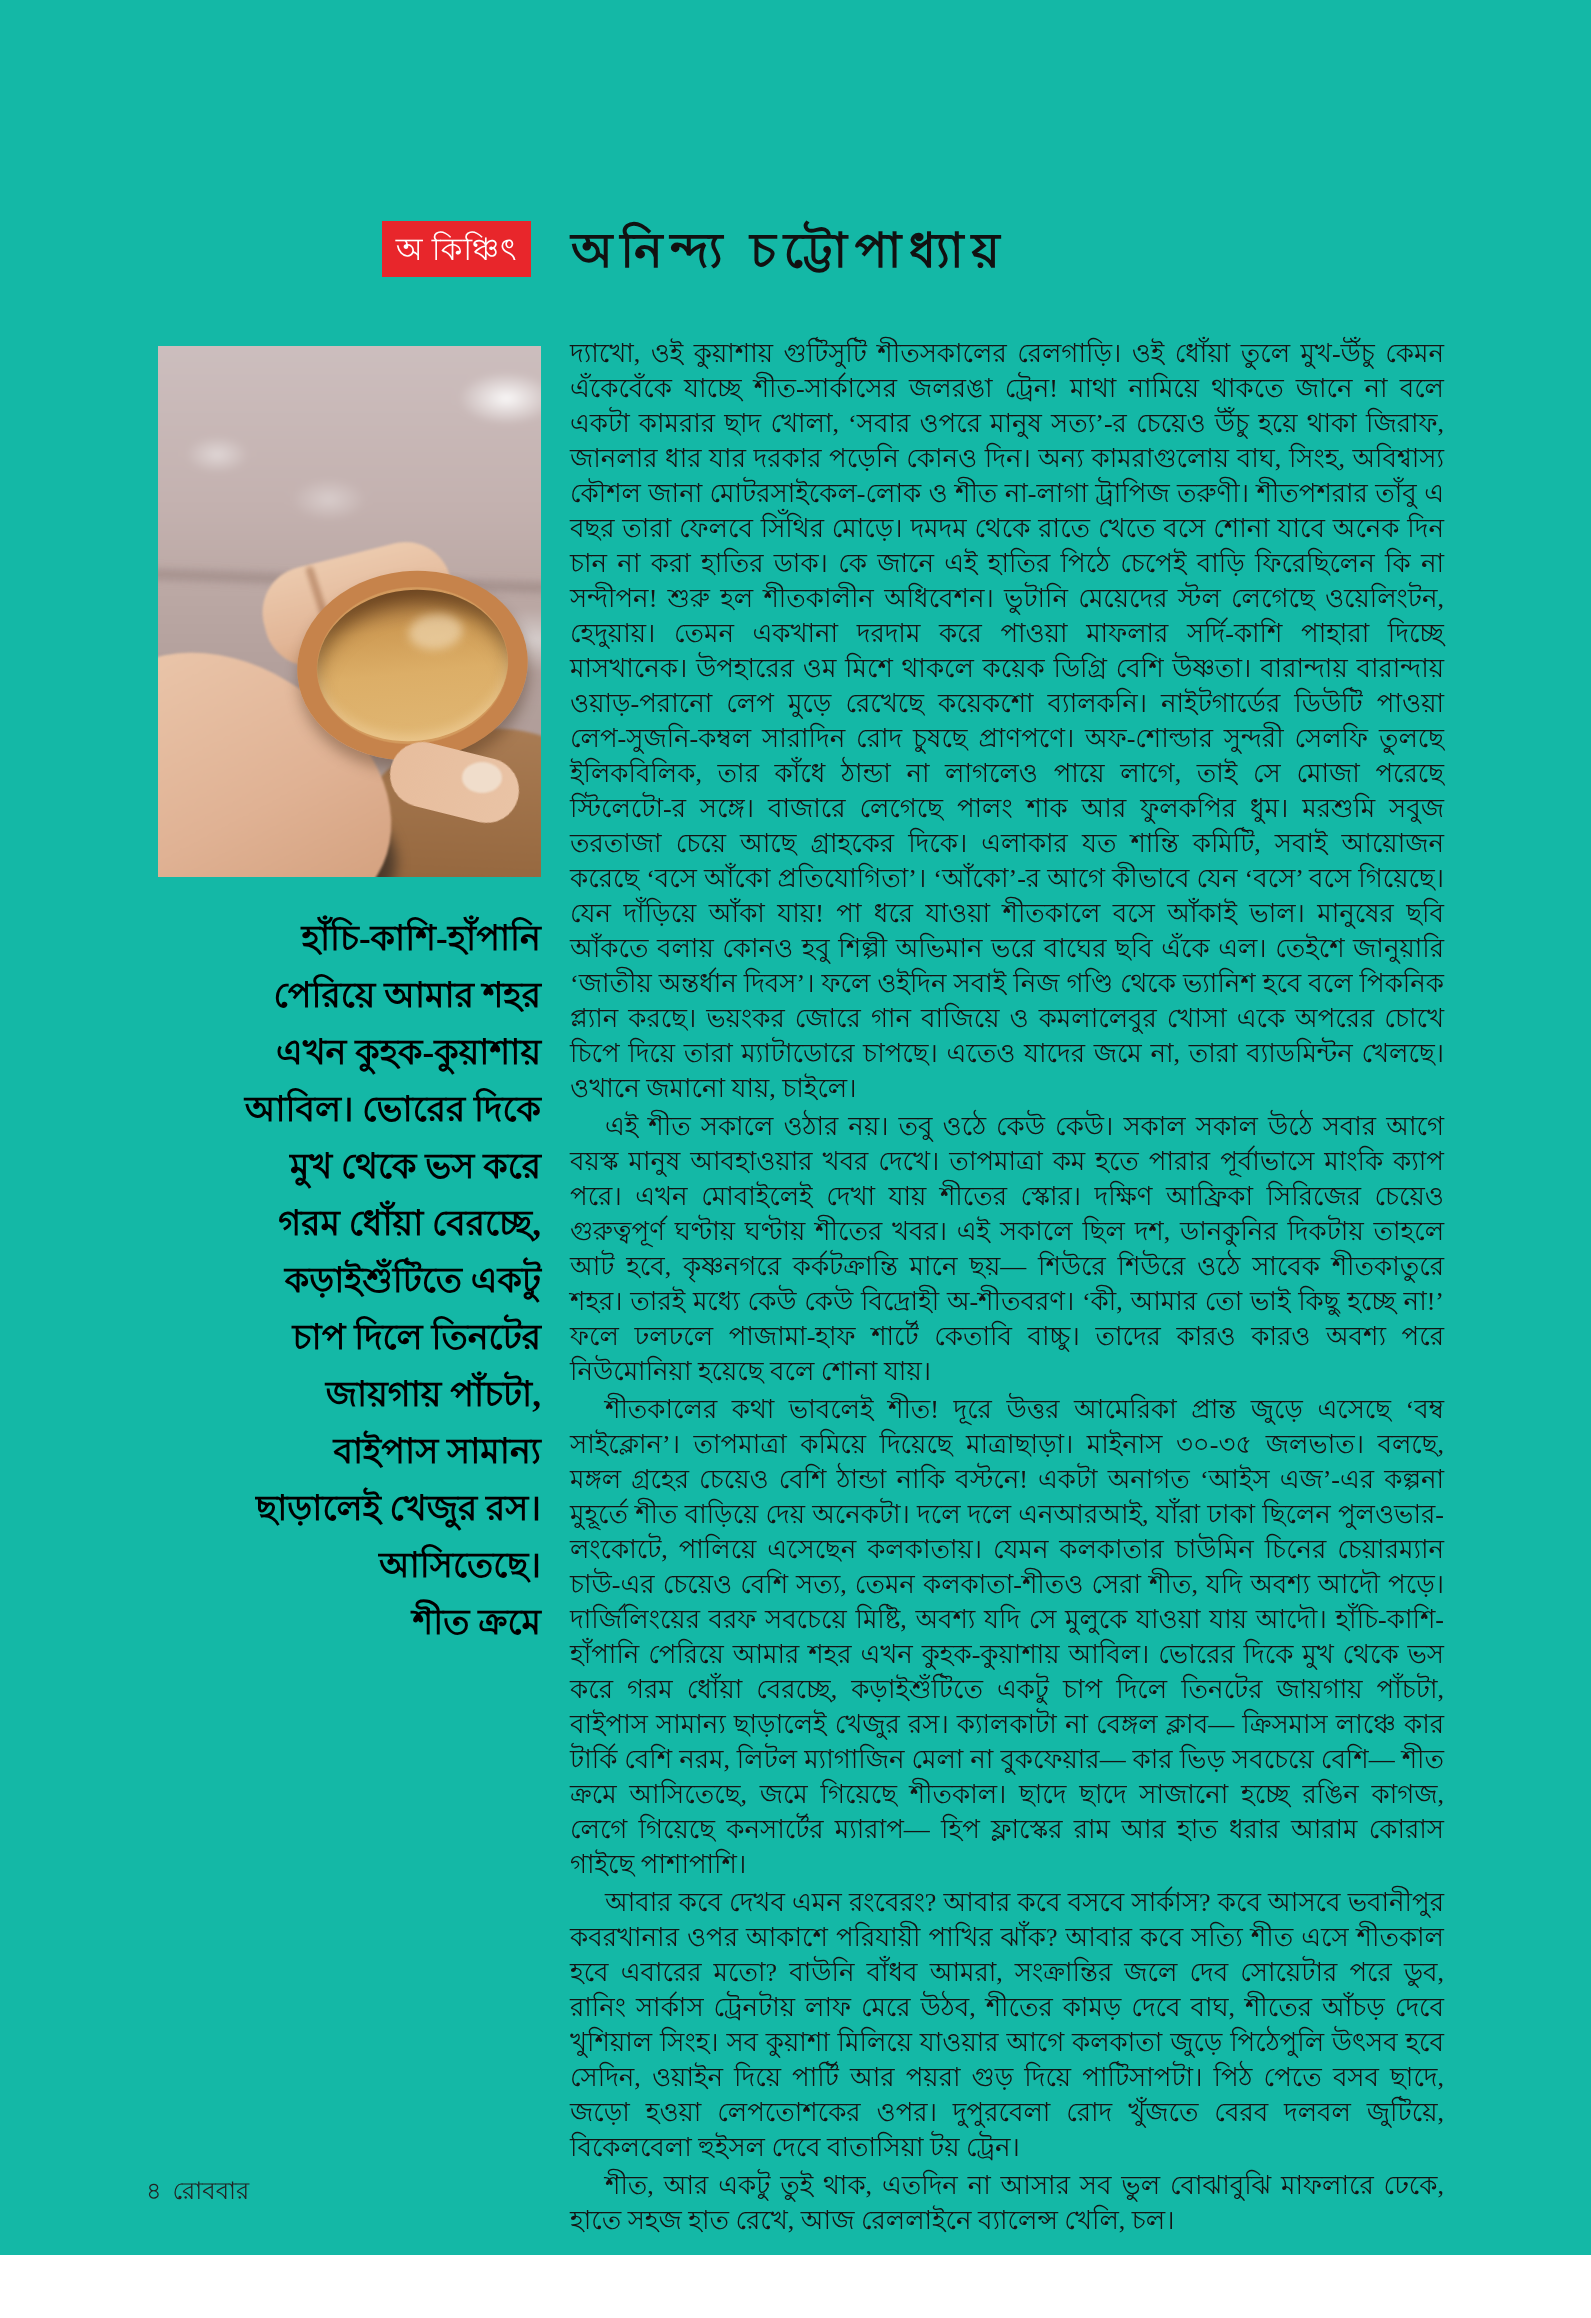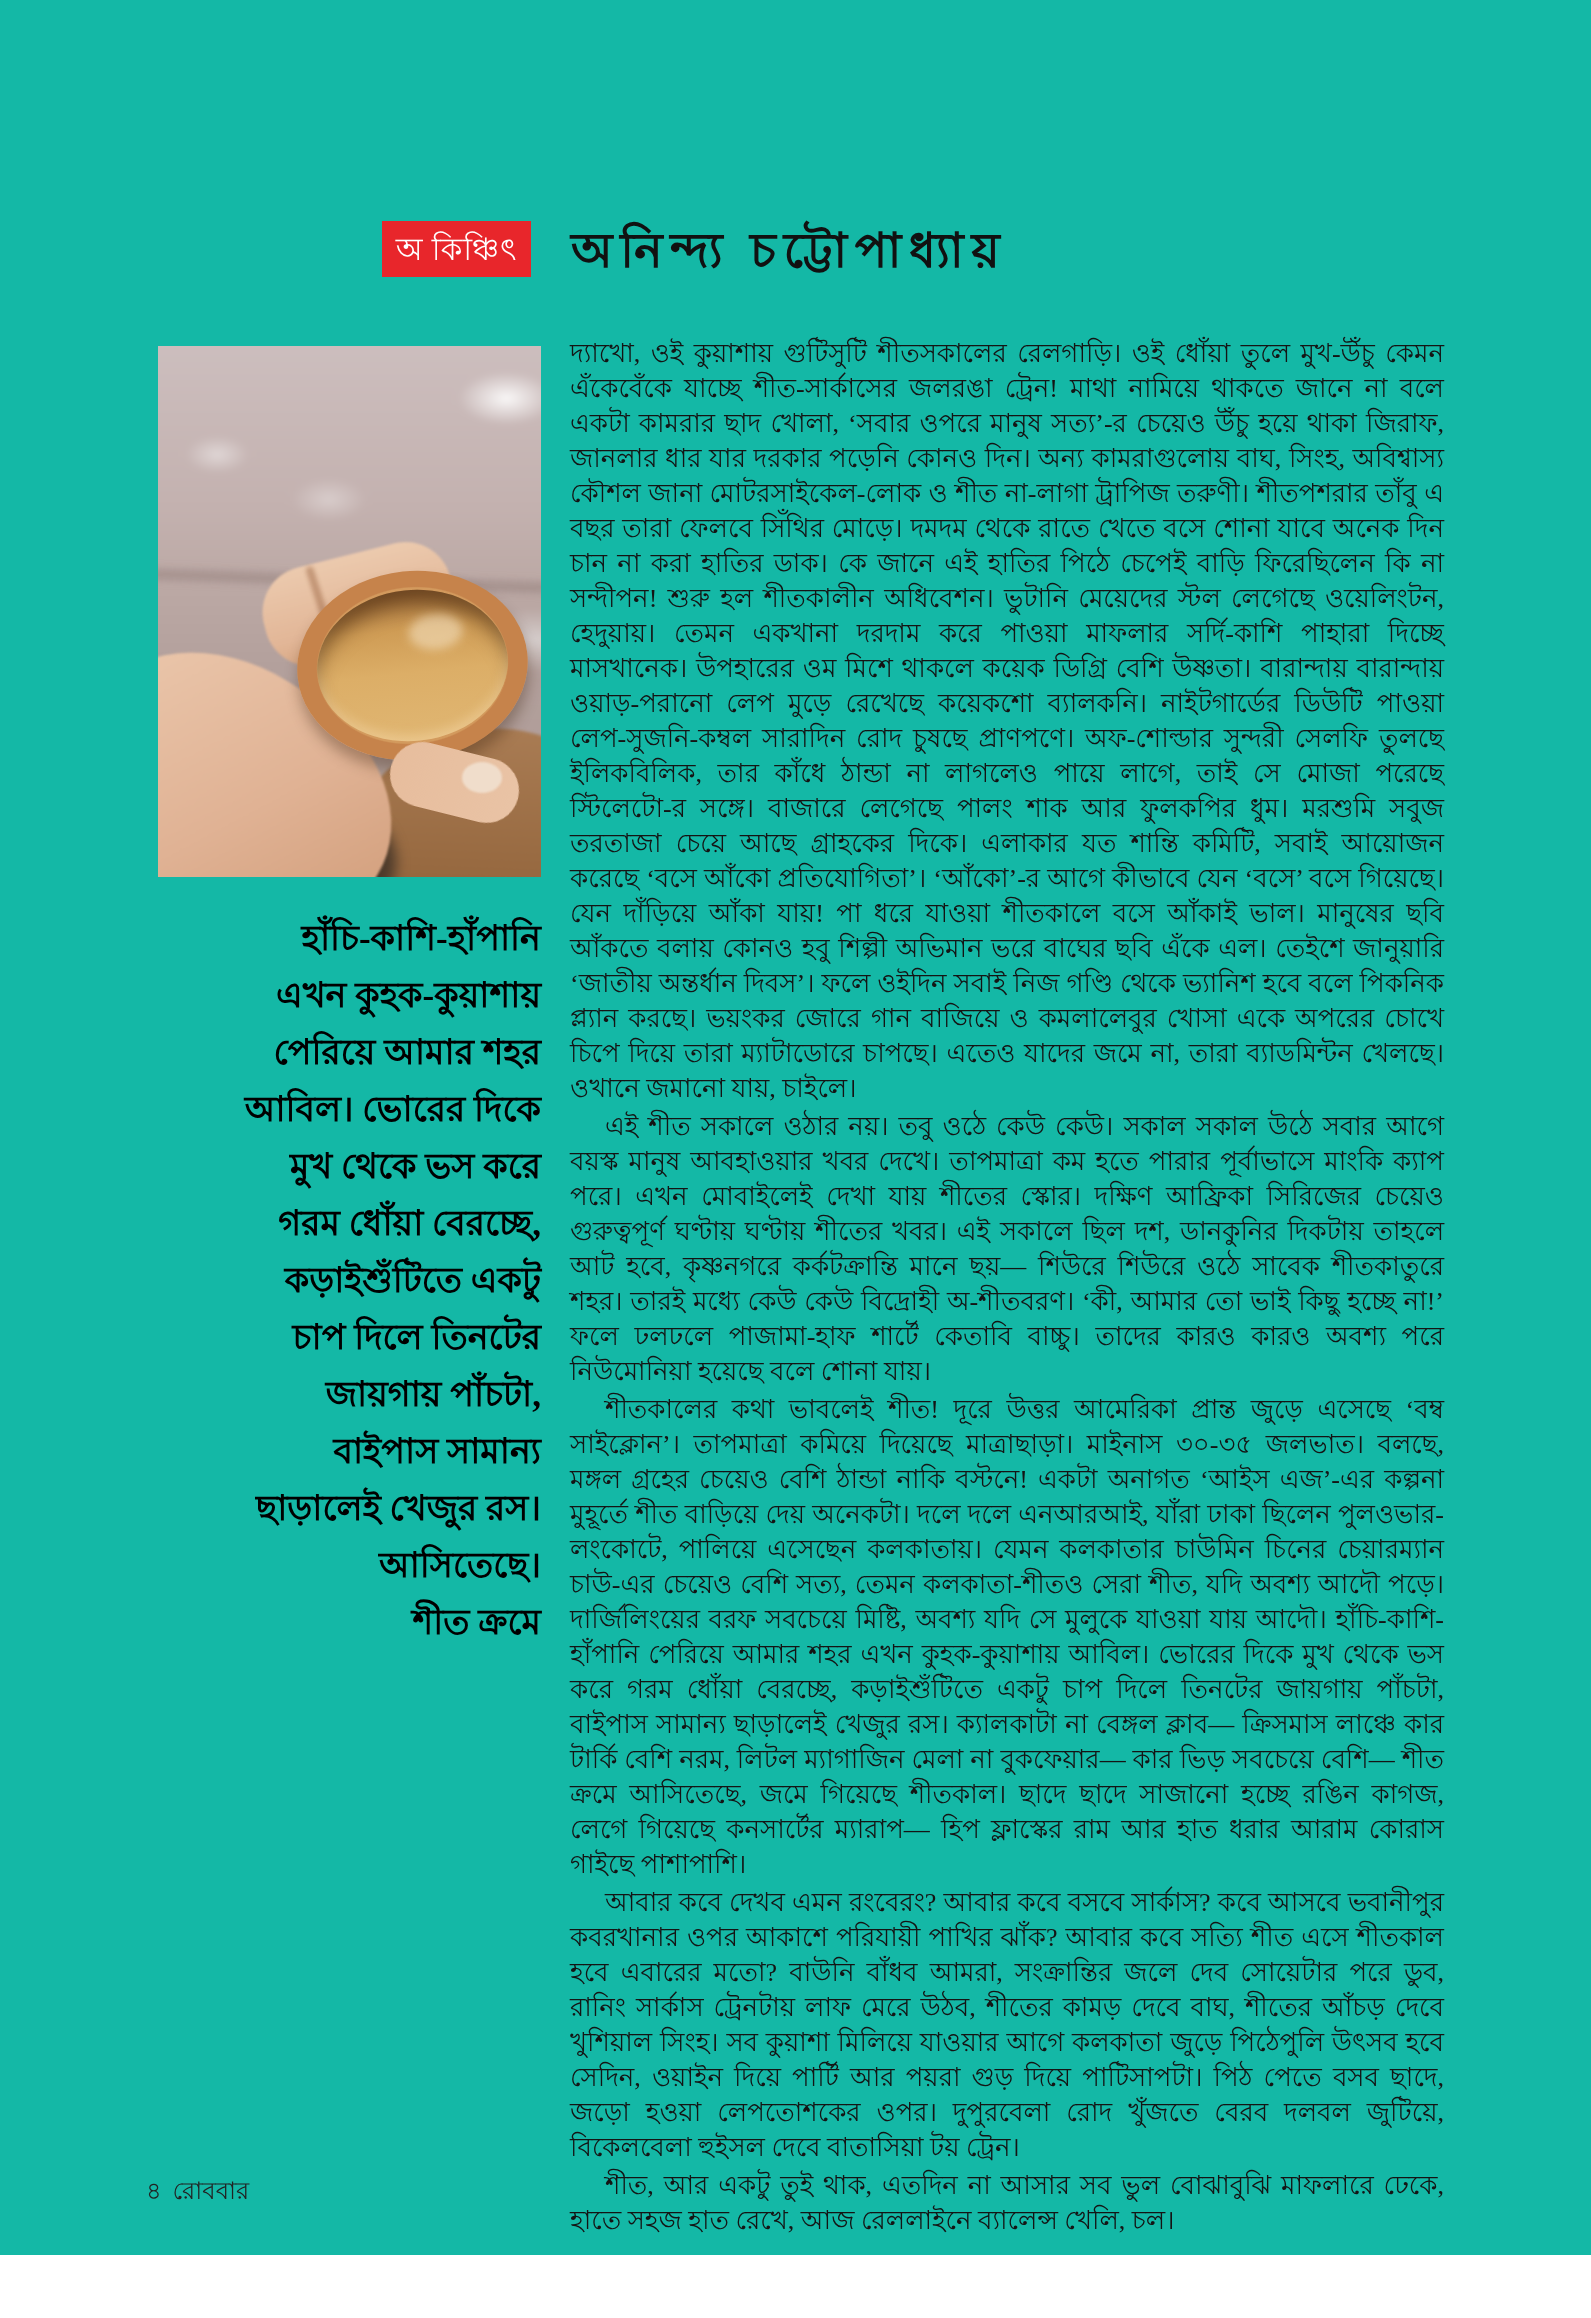--- a/index.html
+++ b/index.html
@@ -133,22 +133,22 @@
     <div class="ph-cup">
       <div class="ph-tea"></div>
       <div class="ph-tea-glint"></div>
     </div>
     <div class="ph-thumb"></div>
     <div class="ph-thumbnail"></div>
   </figure>
 
   <aside class="pull-quote">
     <div class="pq-line">হাঁচি-কাশি-হাঁপানি</div>
+    <div class="pq-line">পেরিয়ে আমার শহর</div>
     <div class="pq-line">এখন কুহক-কুয়াশায়</div>
-    <div class="pq-line">পেরিয়ে আমার শহর</div>
     <div class="pq-line">আবিল। ভোরের দিকে</div>
     <div class="pq-line">মুখ থেকে ভস করে</div>
     <div class="pq-line">গরম ধোঁয়া বেরচ্ছে,</div>
     <div class="pq-line">কড়াইশুঁটিতে একটু</div>
     <div class="pq-line">চাপ দিলে তিনটের</div>
     <div class="pq-line">জায়গায় পাঁচটা,</div>
     <div class="pq-line">বাইপাস সামান্য</div>
     <div class="pq-line">ছাড়ালেই খেজুর রস।</div>
     <div class="pq-line">আসিতেছে।</div>
     <div class="pq-line">শীত ক্রমে</div>

